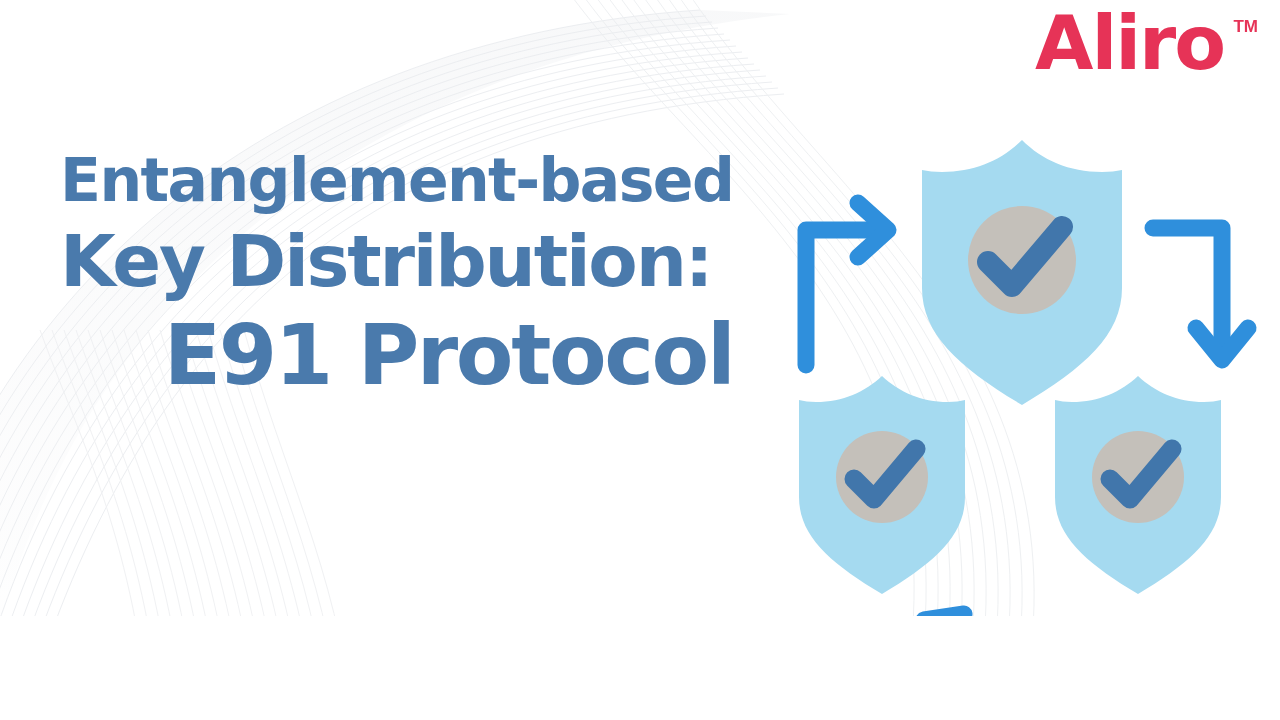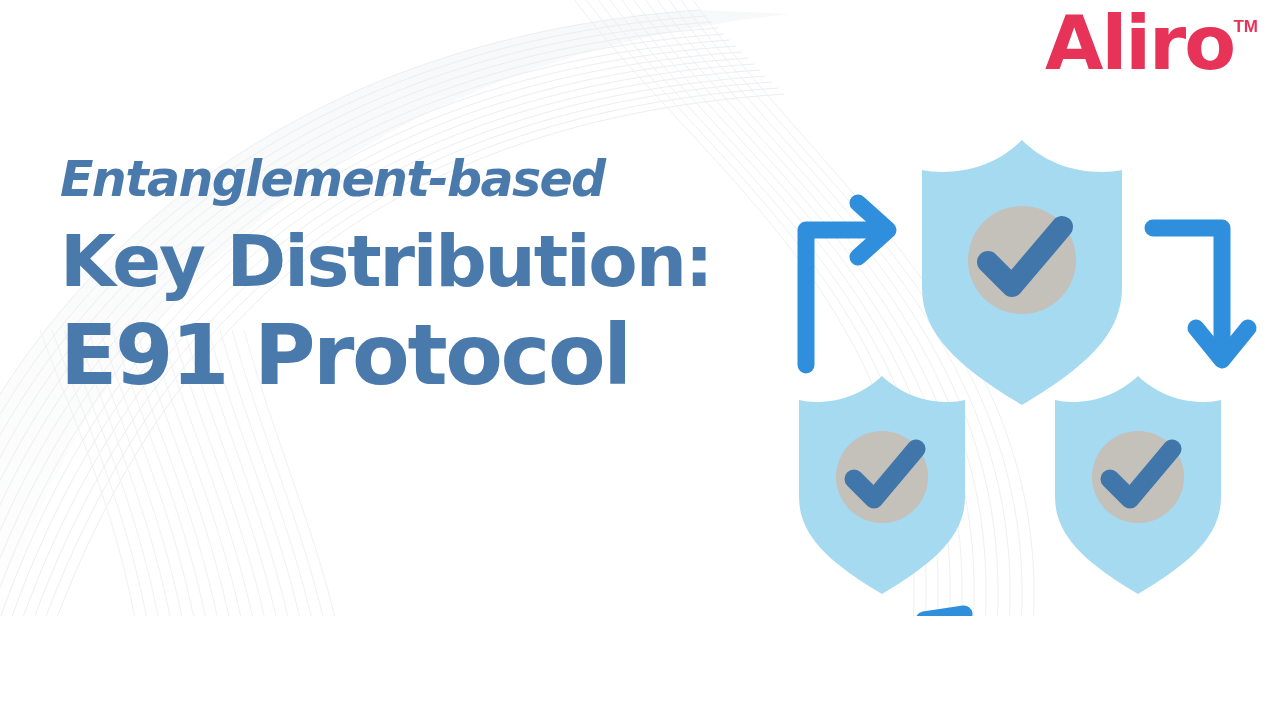--- a/index.html
+++ b/index.html
@@ -41,37 +41,37 @@
     line-height: 1;
     transform: scaleX(1.02);
     transform-origin: left top;
   }
   #brand-tm {
     font-family: "Liberation Sans", sans-serif;
     font-weight: 700;
     font-size: 17px;
     color: #e63357;
     margin-top: 12px;
-    margin-left: 3px;
+    margin-left: 13px;
     letter-spacing: 0px;
   }
   
   #headline {
     position: absolute;
     left: 60px;
     top: 122px;
     color: #4a7aac;
     font-family: "DejaVu Sans", sans-serif;
     font-weight: 700;
     letter-spacing: -1.5px;
   }
   .title-line { display: block; white-space: nowrap; }
-  #title-line-1 { font-size: 49px; line-height: 74px; letter-spacing: -1.6px; font-style: italic; }
+  #title-line-1 { font-size: 60px; line-height: 74px; letter-spacing: -1.6px; }
   #title-line-2 { font-size: 72px; line-height: 88px; letter-spacing: -2.2px; }
-  #title-line-3 { font-size: 84px; line-height: 100px; letter-spacing: -2.4px; }
+  #title-line-3 { font-size: 84px; line-height: 100px; letter-spacing: -2.4px; text-align: right; }
 
   
   #illustration {
     position: absolute;
     left: 770px;
     top: 120px;
     width: 500px;
     height: 580px;
   }
 </style>

